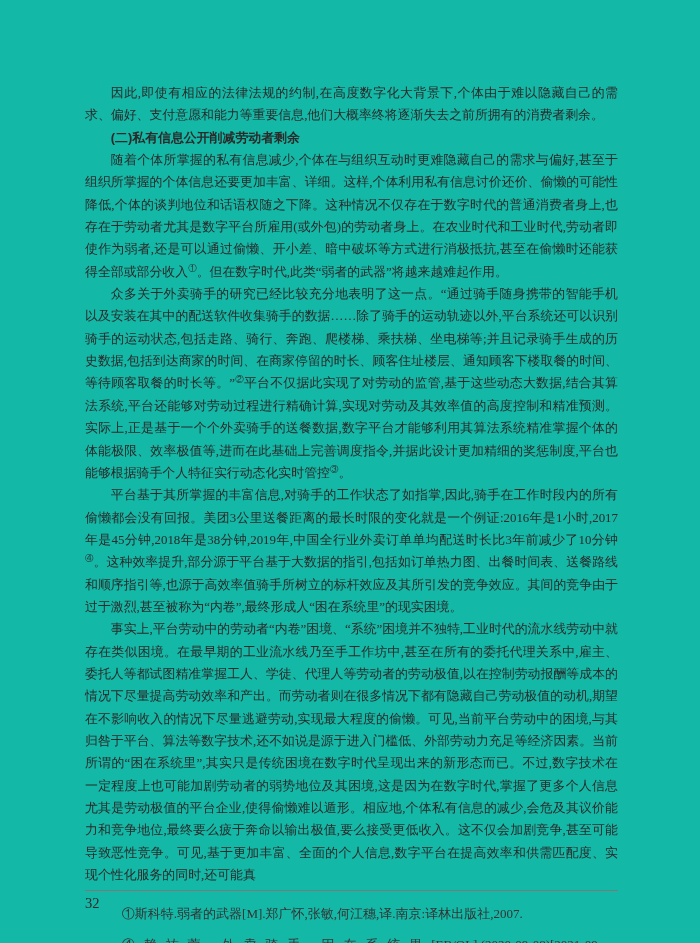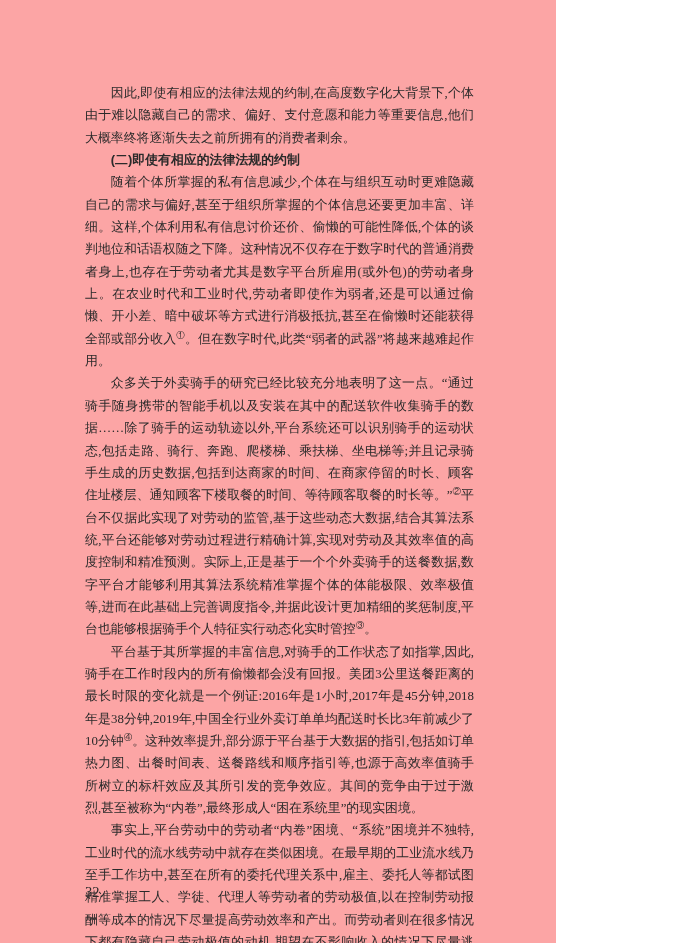--- a/index.html
+++ b/index.html
@@ -8,26 +8,26 @@
     background: #ffffff;
   }
   body {
     width: 700px;
     height: 943px;
     font-family: "Liberation Serif", "DejaVu Serif", serif;
     color: #2a2a2a;
   }
   .page {
     position: relative;
-    width: 556px;
+    width: 700px;
     height: 943px;
     box-sizing: border-box;
     padding: 82px 82px 0 85px;
     overflow: hidden;
-    background: #fca5a5;
+    background: #14b8a6;
   }
   .para, .heading {
     margin: 0;
     font-size: 12.9px;
     line-height: 22.35px;
     text-indent: 2em;
     text-align: justify;
     text-justify: inter-ideograph;
   }
   .heading {
@@ -49,32 +49,32 @@
     margin: 16px;
     font-size: 13px;
     line-height: 14.8px;
     text-indent: 1.6em;
     text-align: justify;
     color: #333333;
   }
   .page-number {
     position: absolute;
     left: 85px;
-    bottom: 42px;
+    bottom: 31px;
     font-size: 14.5px;
     color: #2a2a2a;
   }
 </style>
 </head>
 <body>
 
 <div class="page">
   <main class="text-block">
       <p class="para">因此,即使有相应的法律法规的约制,在高度数字化大背景下,个体由于难以隐藏自己的需求、偏好、支付意愿和能力等重要信息,他们大概率终将逐渐失去之前所拥有的消费者剩余。</p>
-      <p class="heading">(二)即使有相应的法律法规的约制</p>
+      <p class="heading">(二)私有信息公开削减劳动者剩余</p>
       <p class="para">随着个体所掌握的私有信息减少,个体在与组织互动时更难隐藏自己的需求与偏好,甚至于组织所掌握的个体信息还要更加丰富、详细。这样,个体利用私有信息讨价还价、偷懒的可能性降低,个体的谈判地位和话语权随之下降。这种情况不仅存在于数字时代的普通消费者身上,也存在于劳动者尤其是数字平台所雇用(或外包)的劳动者身上。在农业时代和工业时代,劳动者即使作为弱者,还是可以通过偷懒、开小差、暗中破坏等方式进行消极抵抗,甚至在偷懒时还能获得全部或部分收入<sup class="fn-mark">①</sup>。但在数字时代,此类“弱者的武器”将越来越难起作用。</p>
       <p class="para">众多关于外卖骑手的研究已经比较充分地表明了这一点。“通过骑手随身携带的智能手机以及安装在其中的配送软件收集骑手的数据……除了骑手的运动轨迹以外,平台系统还可以识别骑手的运动状态,包括走路、骑行、奔跑、爬楼梯、乘扶梯、坐电梯等;并且记录骑手生成的历史数据,包括到达商家的时间、在商家停留的时长、顾客住址楼层、通知顾客下楼取餐的时间、等待顾客取餐的时长等。”<sup class="fn-mark">②</sup>平台不仅据此实现了对劳动的监管,基于这些动态大数据,结合其算法系统,平台还能够对劳动过程进行精确计算,实现对劳动及其效率值的高度控制和精准预测。实际上,正是基于一个个外卖骑手的送餐数据,数字平台才能够利用其算法系统精准掌握个体的体能极限、效率极值等,进而在此基础上完善调度指令,并据此设计更加精细的奖惩制度,平台也能够根据骑手个人特征实行动态化实时管控<sup class="fn-mark">③</sup>。</p>
       <p class="para">平台基于其所掌握的丰富信息,对骑手的工作状态了如指掌,因此,骑手在工作时段内的所有偷懒都会没有回报。美团3公里送餐距离的最长时限的变化就是一个例证:2016年是1小时,2017年是45分钟,2018年是38分钟,2019年,中国全行业外卖订单单均配送时长比3年前减少了10分钟<sup class="fn-mark">④</sup>。这种效率提升,部分源于平台基于大数据的指引,包括如订单热力图、出餐时间表、送餐路线和顺序指引等,也源于高效率值骑手所树立的标杆效应及其所引发的竞争效应。其间的竞争由于过于激烈,甚至被称为“内卷”,最终形成人“困在系统里”的现实困境。</p>
       <p class="para">事实上,平台劳动中的劳动者“内卷”困境、“系统”困境并不独特,工业时代的流水线劳动中就存在类似困境。在最早期的工业流水线乃至手工作坊中,甚至在所有的委托代理关系中,雇主、委托人等都试图精准掌握工人、学徒、代理人等劳动者的劳动极值,以在控制劳动报酬等成本的情况下尽量提高劳动效率和产出。而劳动者则在很多情况下都有隐藏自己劳动极值的动机,期望在不影响收入的情况下尽量逃避劳动,实现最大程度的偷懒。可见,当前平台劳动中的困境,与其归咎于平台、算法等数字技术,还不如说是源于进入门槛低、外部劳动力充足等经济因素。当前所谓的“困在系统里”,其实只是传统困境在数字时代呈现出来的新形态而已。不过,数字技术在一定程度上也可能加剧劳动者的弱势地位及其困境,这是因为在数字时代,掌握了更多个人信息尤其是劳动极值的平台企业,使得偷懒难以遁形。相应地,个体私有信息的减少,会危及其议价能力和竞争地位,最终要么疲于奔命以输出极值,要么接受更低收入。这不仅会加剧竞争,甚至可能导致恶性竞争。可见,基于更加丰富、全面的个人信息,数字平台在提高效率和供需匹配度、实现个性化服务的同时,还可能真</p>
     </main>
   <footer>
     <div class="footnote-rule"></div>
     <div>
         <p class="footnote">①斯科特.弱者的武器[M].郑广怀,张敏,何江穗,译.南京:译林出版社,2007.</p>
         <p class="footnote">④赖祐萱.外卖骑手,困在系统里[EB/OL].(2020-09-08)[2021-09-09].https://www.sohu.com/a/417063042_100095661.</p>

